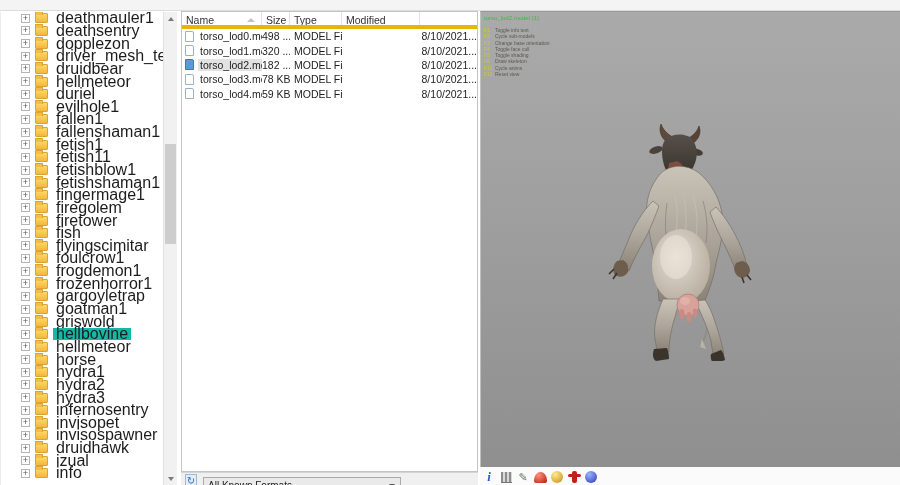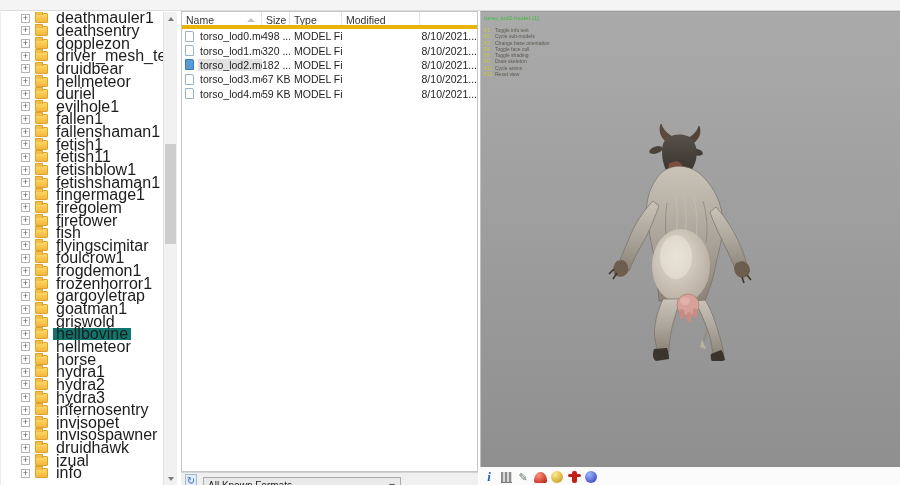--- a/index.html
+++ b/index.html
@@ -16,21 +16,21 @@
                 background:#fff; overflow:hidden; border-left:1px solid #ececec; }
   .tree-item { display:flex; align-items:center; height:12.65px; padding-left:20px;
                white-space:nowrap; cursor:default; }
   .exp { flex:0 0 9px; width:9px; height:9px; border:1px solid #b4b4b4; background:#fff;
          font-size:9px; line-height:6px; text-align:center; color:#555; margin-right:5px; }
   .folder { flex:0 0 13px; width:13px; height:10px; position:relative; margin-right:5px;
             background:linear-gradient(#ffd966,#f3b73e); border:1px solid #dda32e; border-radius:1px; }
   .folder::before { content:''; position:absolute; top:-3px; left:-1px; width:6px; height:3px;
             background:#f3bd4a; border:1px solid #dda32e; border-bottom:none; border-radius:1px 1px 0 0; }
   .tree-label { font-size:16px; color:#1c1c1c; padding:0 3px; line-height:12px;text-align:right; }
-  .tree-item.sel .tree-label { background:#0f766e; }
+  .tree-item.sel .tree-label { background:#14b8a6; }
 
   
   .vscroll { position:absolute; left:163px; top:12px; width:14px; height:473px;
              background:#f1f1f1; border-left:1px solid #e2e2e2; }
   .sb-btn { position:absolute; left:0; width:13px; height:13px; display:flex;
             align-items:center; justify-content:center; }
   .tri-up { width:0; height:0; border-left:3.5px solid transparent; border-right:3.5px solid transparent;
             border-bottom:4px solid #7a7a7a; }
   .tri-dn { width:0; height:0; border-left:3.5px solid transparent; border-right:3.5px solid transparent;
             border-top:4px solid #7a7a7a; }
@@ -341,21 +341,21 @@
           </div>
           <div class="fcell fc-size">182 ...</div>
           <div class="fcell fc-type">MODEL File</div>
           <div class="fcell fc-mod">8/10/2021...</div>
         </div>
         <div class="file-row">
           <div class="fcell fc-name">
             <span class="ficon"></span>
             <span class="fname">torso_lod3.mo...</span>
           </div>
-          <div class="fcell fc-size">67 KB</div>
+          <div class="fcell fc-size">78 KB</div>
           <div class="fcell fc-type">MODEL File</div>
           <div class="fcell fc-mod">8/10/2021...</div>
         </div>
         <div class="file-row">
           <div class="fcell fc-name">
             <span class="ficon"></span>
             <span class="fname">torso_lod4.mo...</span>
           </div>
           <div class="fcell fc-size">59 KB</div>
           <div class="fcell fc-type">MODEL File</div>

